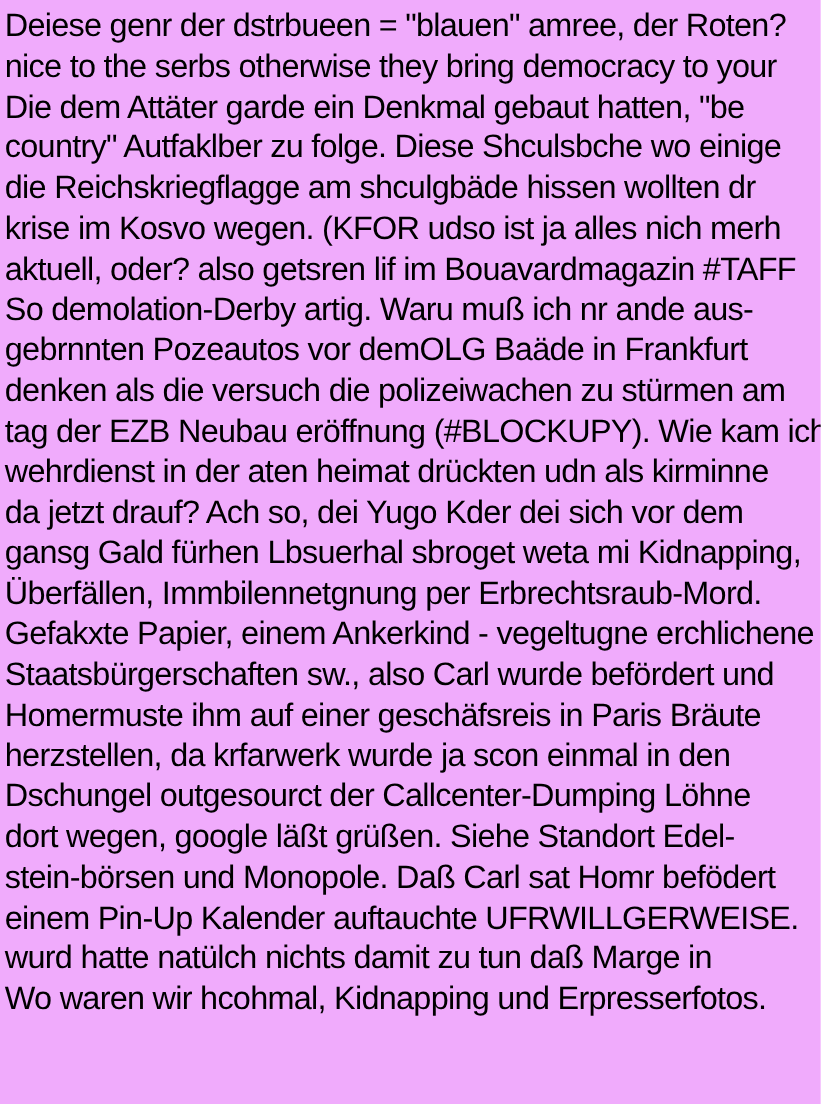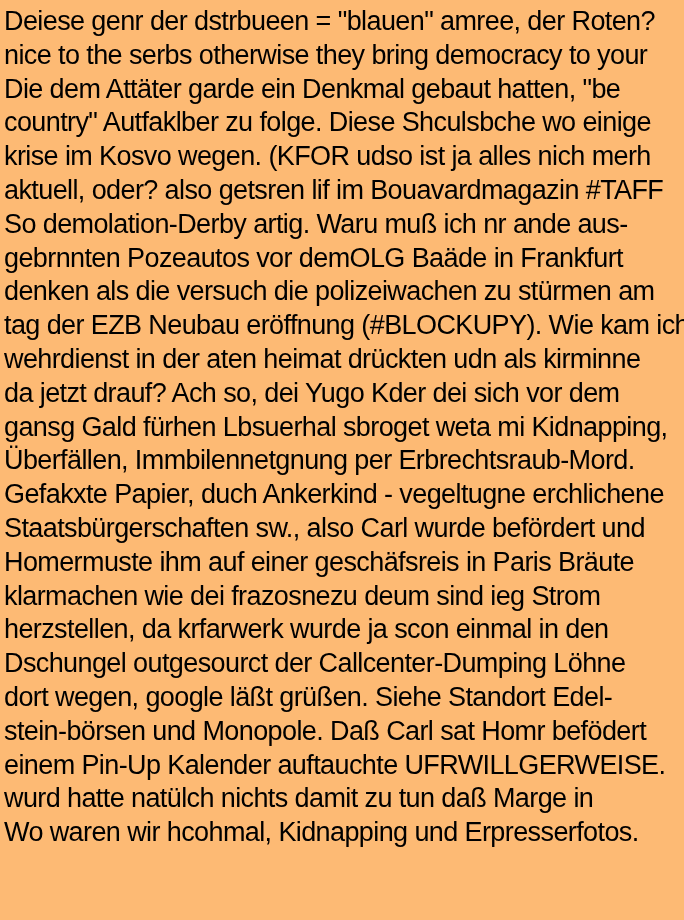--- a/index.html
+++ b/index.html
@@ -3,21 +3,21 @@
 <meta charset="utf-8">
 <style>
   html, body {
     margin: 0;
     padding: 0;
     background: #ffffff;
   }
   .page {
     width: 684px;
     height: 920px;
-    background: #fdba74;
+    background: #f0abfc;
     box-sizing: border-box;
     padding: 5px 2px 0 4px;
     overflow: hidden;
   }
   .text-block {
     font-family: "Liberation Sans", "DejaVu Sans", sans-serif;
     font-size: 27px;
     line-height: 33.8px;
     color: #000000;
     letter-spacing: -0.6px;
@@ -29,34 +29,34 @@
 </style>
 </head>
 <body>
 
 <div class="page">
   <div class="text-block">
       <div class="text-line">Deiese genr der dstrbueen = "blauen" amree, der Roten?</div>
       <div class="text-line">nice to the serbs otherwise they bring democracy to your</div>
       <div class="text-line">Die dem Attäter garde ein Denkmal gebaut hatten, "be</div>
       <div class="text-line">country" Autfaklber zu folge. Diese Shculsbche wo einige</div>
+      <div class="text-line">die Reichskriegflagge am shculgbäde hissen wollten dr</div>
       <div class="text-line">krise im Kosvo wegen. (KFOR udso ist ja alles nich merh</div>
       <div class="text-line">aktuell, oder? also getsren lif im Bouavardmagazin #TAFF</div>
       <div class="text-line">So demolation-Derby artig. Waru muß ich nr ande aus-</div>
       <div class="text-line">gebrnnten Pozeautos vor demOLG Baäde in Frankfurt</div>
       <div class="text-line">denken als die versuch die polizeiwachen zu stürmen am</div>
       <div class="text-line">tag der EZB Neubau eröffnung (#BLOCKUPY). Wie kam ich</div>
       <div class="text-line">wehrdienst in der aten heimat drückten udn als kirminne</div>
       <div class="text-line">da jetzt drauf? Ach so, dei Yugo Kder dei sich vor dem</div>
       <div class="text-line">gansg Gald fürhen Lbsuerhal sbroget weta mi Kidnapping,</div>
       <div class="text-line">Überfällen, Immbilennetgnung per Erbrechtsraub-Mord.</div>
-      <div class="text-line">Gefakxte Papier, duch Ankerkind - vegeltugne erchlichene</div>
+      <div class="text-line">Gefakxte Papier, einem Ankerkind - vegeltugne erchlichene</div>
       <div class="text-line">Staatsbürgerschaften sw., also Carl wurde befördert und</div>
       <div class="text-line">Homermuste ihm auf einer geschäfsreis in Paris Bräute</div>
-      <div class="text-line">klarmachen wie dei frazosnezu deum sind ieg Strom</div>
       <div class="text-line">herzstellen, da krfarwerk wurde ja scon einmal in den</div>
       <div class="text-line">Dschungel outgesourct der Callcenter-Dumping Löhne</div>
       <div class="text-line">dort wegen, google läßt grüßen. Siehe Standort Edel-</div>
       <div class="text-line">stein-börsen und Monopole. Daß Carl sat Homr befödert</div>
       <div class="text-line">einem Pin-Up Kalender auftauchte UFRWILLGERWEISE.</div>
       <div class="text-line">wurd hatte natülch nichts damit zu tun daß Marge in</div>
       <div class="text-line">Wo waren wir hcohmal, Kidnapping und Erpresserfotos.</div>
     </div>
 </div>
 

